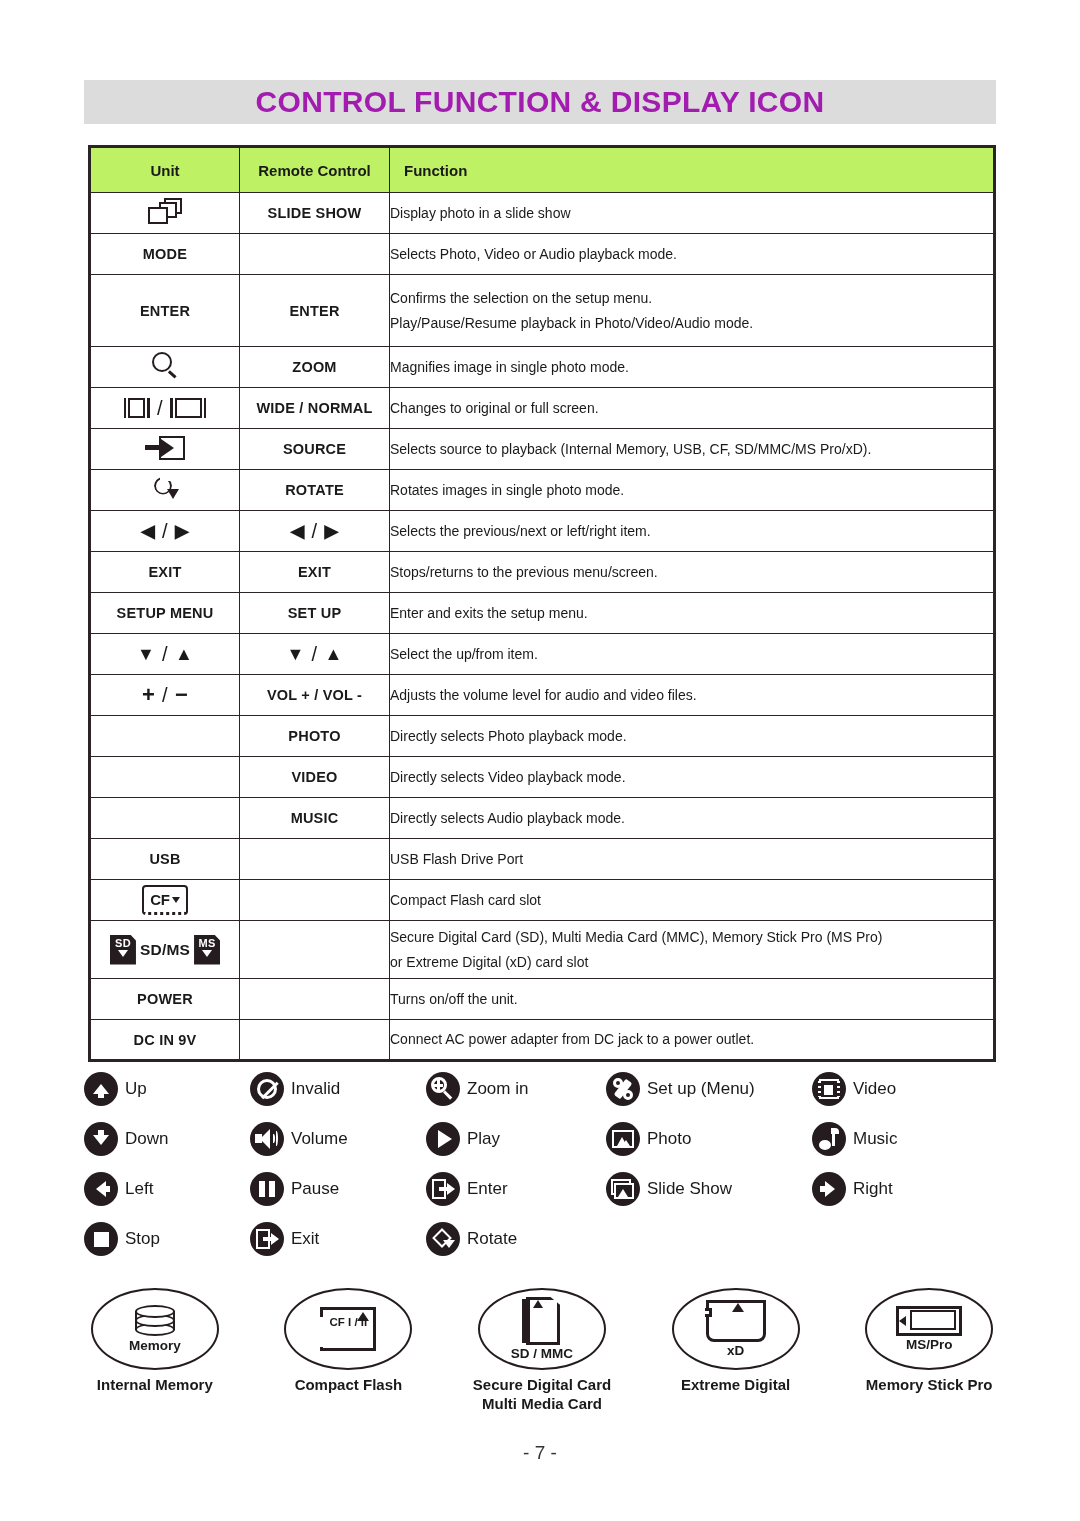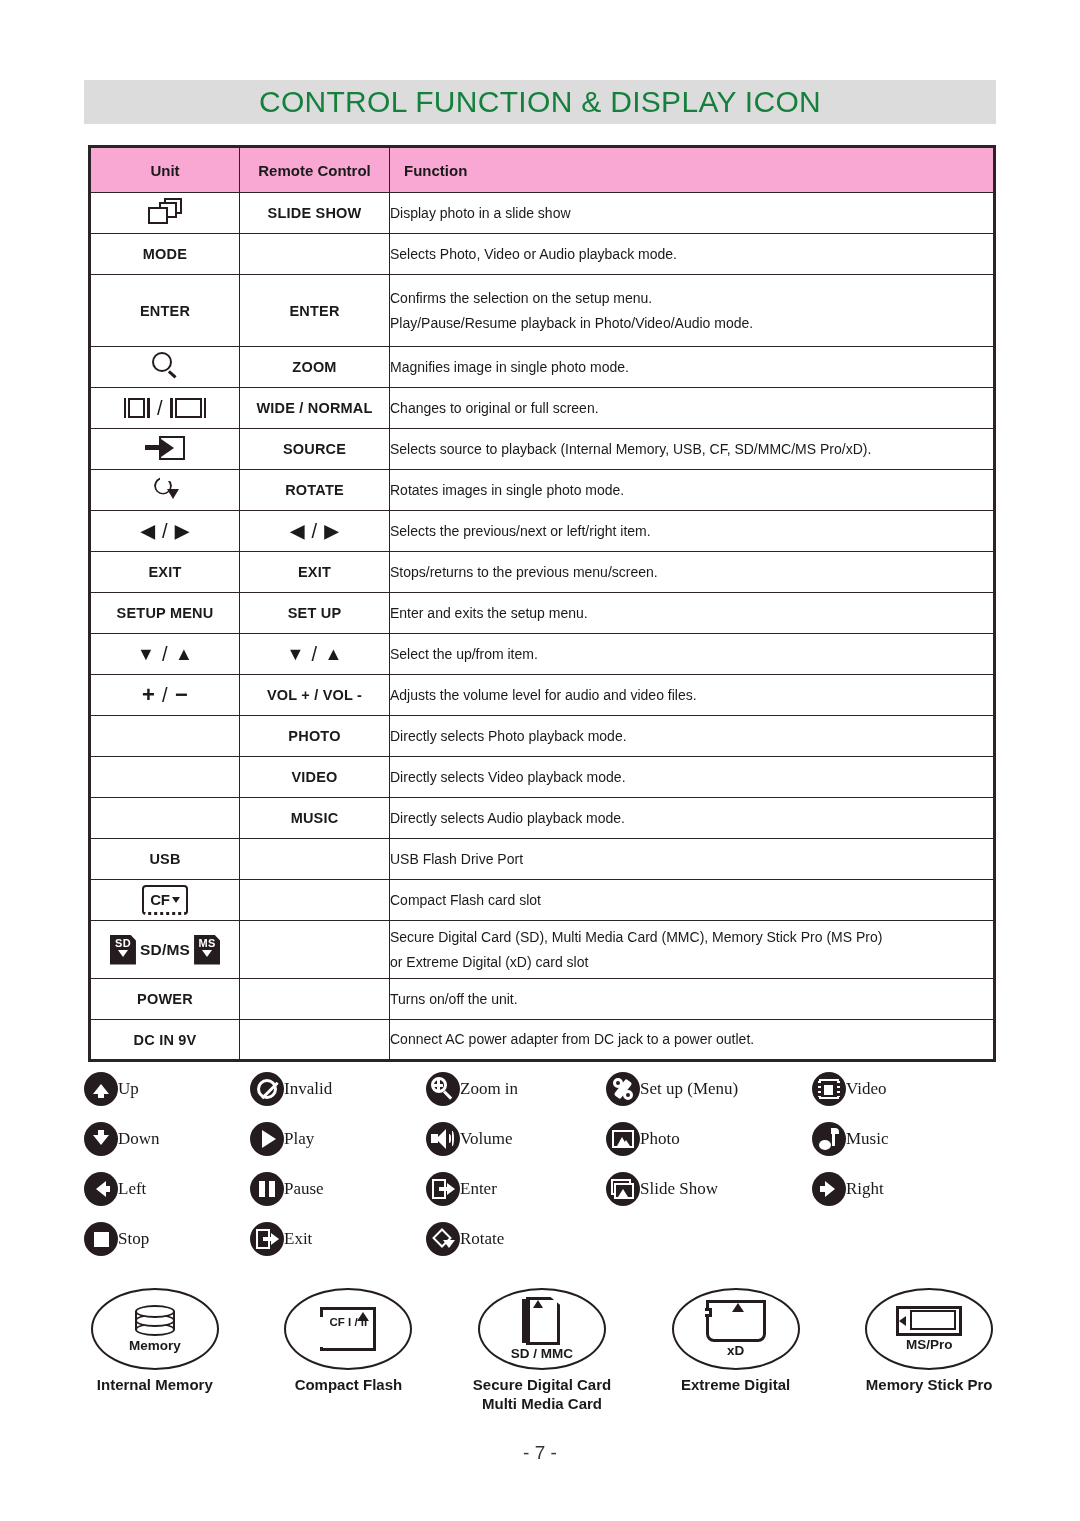--- a/index.html
+++ b/index.html
@@ -14,22 +14,22 @@
 
   
   .title-bar {
     position: absolute;
     left: 84px; top: 80px;
     width: 912px; height: 44px;
     background: #dcdcdc;
     display: flex; align-items: center; justify-content: center;
   }
   .title-bar .title-text {
-    font-size: 30px; font-weight: normal; letter-spacing: 0.3px;
-    color: #15803d; white-space: nowrap;
+    font-size: 30px; font-weight: bold; letter-spacing: 0.3px;
+    color: #a21caf; white-space: nowrap;
   }
 
   
   .tbl-wrap {
     position: absolute;
     left: 88px; top: 145px;
     width: 905px;
   }
   table.main {
     border-collapse: collapse;
@@ -40,21 +40,21 @@
     border: 1.6px solid #2b2326;
     padding: 0;
     vertical-align: middle;
   }
   table.main { border: 3px solid #2b2326; }
   col.c-unit { width: 150px; }
   col.c-remote { width: 150px; }
   col.c-func { width: 605px; }
 
   thead th {
-    background: #f9a8d4;
+    background: #bef264;
     height: 46px;
     font-size: 15px;
     font-weight: bold;
     color: #1a1a1a;
   }
   thead th.h-unit, thead th.h-remote { text-align: center; }
   thead th.h-func { text-align: left; padding-left: 14px; }
 
   tbody tr { height: 41px; }
   td.unit, td.remote {
@@ -135,21 +135,21 @@
 
   
   .legend {
     position: absolute;
     left: 84px; top: 1068px;
     width: 916px;
     display: grid;
     grid-template-columns: 166px 176px 180px 206px 188px;
     row-gap: 8px;
   }
-  .lg-item { display:flex; align-items:center; gap:0; height: 42px; font-family: Liberation Serif, serif; }
+  .lg-item { display:flex; align-items:center; gap:7px; height: 42px; }
   .lg-item .lbl { font-size: 17px; color:#1a1a1a; white-space: nowrap; }
   .lg-item.empty { visibility: hidden; }
   .disc {
     width: 34px; height: 34px; border-radius: 50%;
     background: #241c1f; flex: 0 0 34px;
     position: relative; display:flex; align-items:center; justify-content:center;
   }
 
   
   .ar { width:0;height:0; }
@@ -607,34 +607,34 @@
 
     <div class="lg-item">
       <span class="disc">
           <span class="stem v" style="top:8px;"></span>
           <span class="ar down"></span>
         </span>
       <span class="lbl">Down</span>
     </div>
     <div class="lg-item">
       <span class="disc">
-          <span class="play-t"></span>
-        </span>
-      <span class="lbl">Play</span>
-    </div>
-    <div class="lg-item">
-      <span class="disc">
           <span class="spk">
             <span class="bd"></span>
             <span class="cn"></span>
             <span class="w1"></span>
             <span class="w2"></span>
           </span>
         </span>
       <span class="lbl">Volume</span>
+    </div>
+    <div class="lg-item">
+      <span class="disc">
+          <span class="play-t"></span>
+        </span>
+      <span class="lbl">Play</span>
     </div>
     <div class="lg-item">
       <span class="disc">
           <span class="photof"></span>
         </span>
       <span class="lbl">Photo</span>
     </div>
     <div class="lg-item">
       <span class="disc">
           <span class="note">

